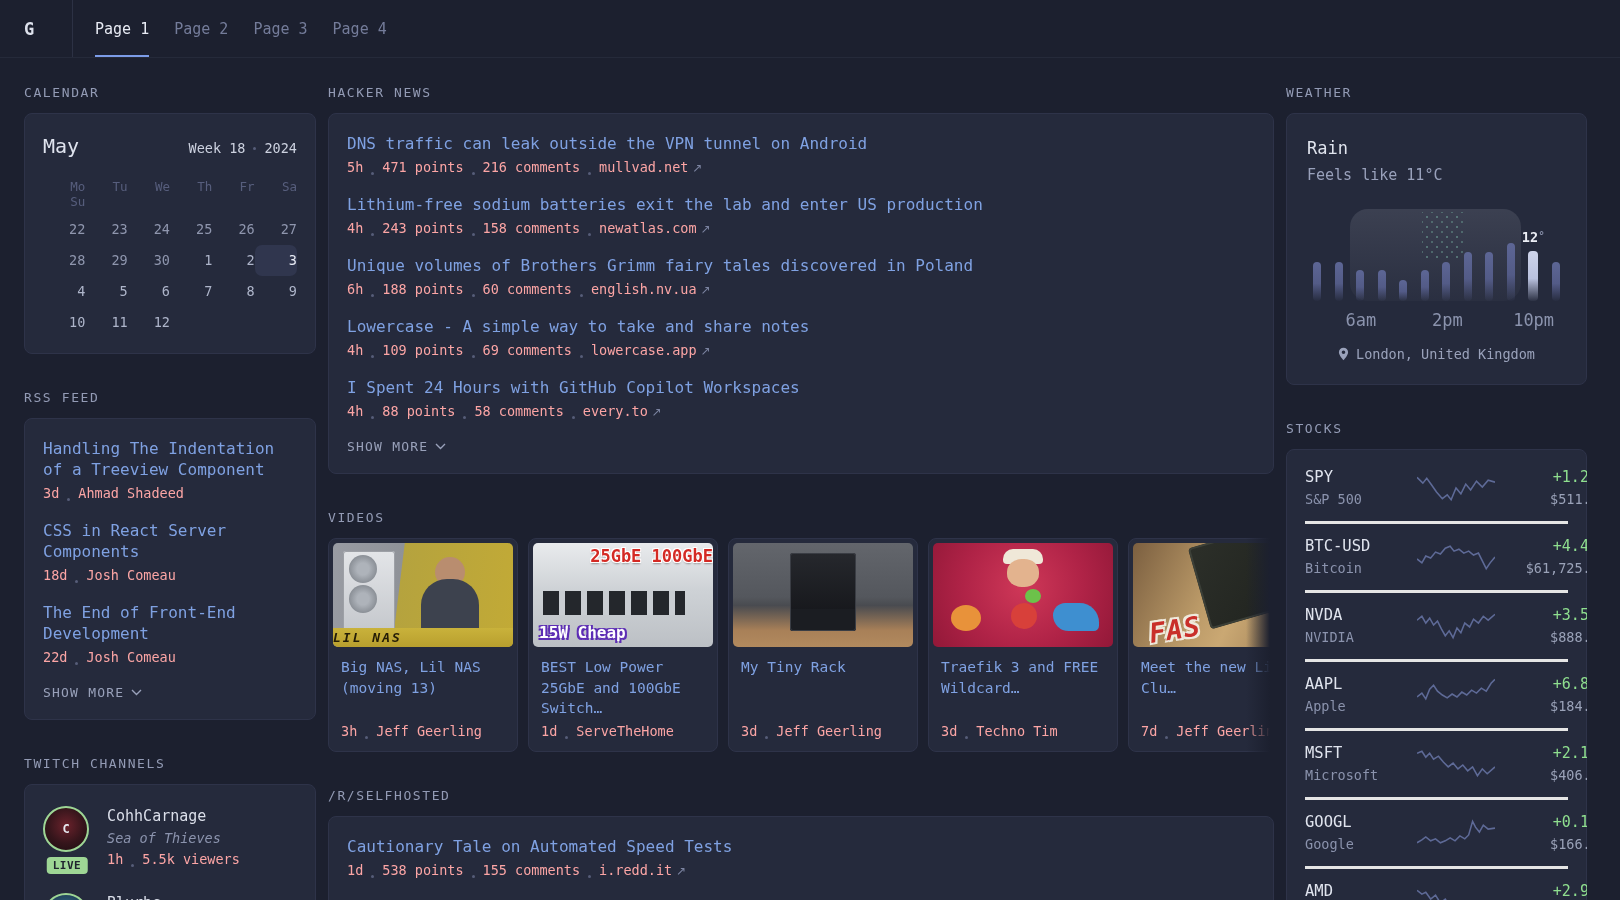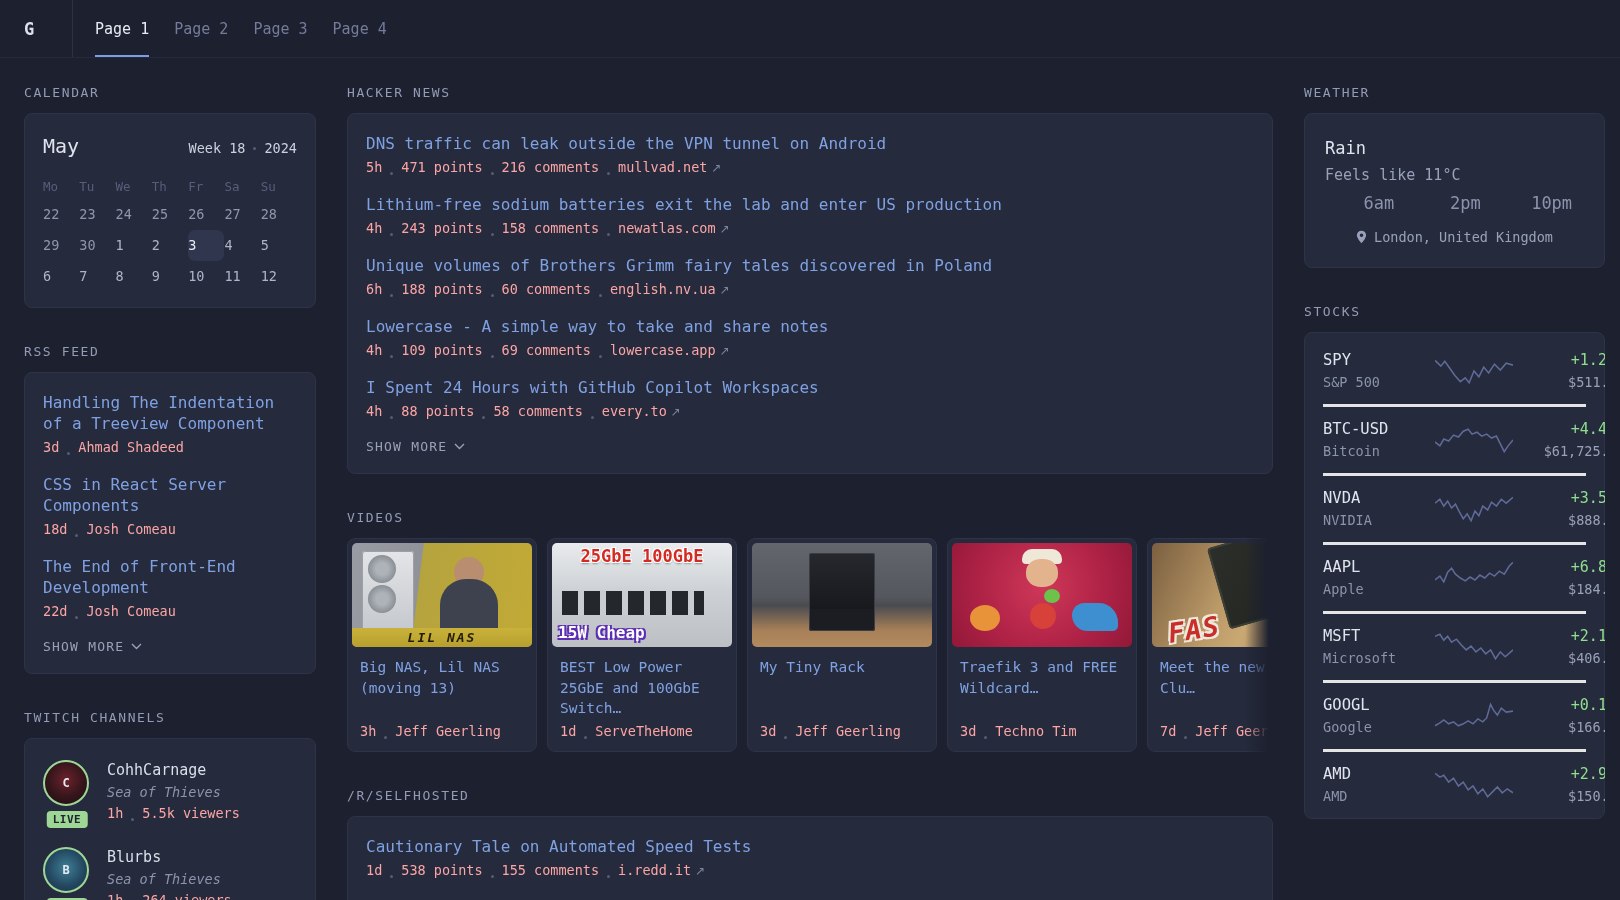--- a/index.html
+++ b/index.html
@@ -17,42 +17,42 @@
   .nav-logo { width:48px; display:flex; align-items:center; font-size:17px; font-weight:bold; color:#dde1ec; }
   .nav-sep { width:1px; background:#2c3144; }
   .nav-tabs { display:flex; margin-left:22px; gap:25px; }
   .nav-tab {
     display:flex; align-items:center; font-size:15px; color:#747c9a;
     border-bottom:2px solid transparent; padding-top:2px; cursor:pointer;
   }
   .nav-tab.active { color:#e8ebf4; border-bottom-color:#7c9ce8; }
   
   .content {
-    display:grid; grid-template-columns:292px 1fr 301px; column-gap:31px;
-    padding:27px 15px 0 24px; height:842px; overflow:hidden;
+    display:grid; grid-template-columns:292px 1fr 301px; column-gap:12px;
+    padding:27px 33px 0 24px; height:842px; overflow:hidden;
   }
   .col { overflow:hidden; }
   .widget { margin-bottom:36px; }
   .widget-header { font-size:13px; letter-spacing:1.6px; color:#939bb5; margin-bottom:13px; }
   .card { background:#252a3c; border:1px solid #2e3349; border-radius:8px; }
   .sep-dot { width:3px; height:3px; border-radius:50%; background:#565d78; display:inline-block; flex:none; }
   .ext::after { content:"↗"; font-size:12px; margin-left:4px; color:#7b83a0; font-family:"DejaVu Sans",sans-serif; }
   .chev { width:11px; height:7px; flex:none; }
   .show-more {
     margin-top:20px; font-size:13px; letter-spacing:1.2px; color:#99a1ba;
     display:flex; align-items:center; gap:7px; cursor:pointer;
   }
   .meta-line { display:flex; align-items:flex-end; gap:8px; font-size:13.5px; color:#fca5a5; margin-top:5px; white-space:nowrap; }
   .link-title { font-size:16px; color:#7fa1e2; line-height:21px; cursor:pointer; }
   
   .cal-card { padding:20px 18px 15px; }
   .cal-top { display:flex; justify-content:space-between; align-items:baseline; }
   .cal-month { font-size:20px; color:#dfe3ee; }
   .cal-week { display:flex; align-items:center; gap:8px; font-size:13.5px; color:#ccd1df; }
-  .cal-grid { display:grid; grid-template-columns:repeat(7,1fr); text-align:left; }
+  .cal-grid { display:grid; grid-template-columns:repeat(6,1fr); text-align:right; }
   .cal-dayhead { margin-top:21px; font-size:12.5px; color:#575e7d; }
   .cal-cells { margin-top:5px; }
   .cal-cell { height:31px; line-height:31px; font-size:13.5px; color:#aeb5ca; }
   .cal-cell.muted { color:#8f96ae; }
   .cal-cell.selected { background:#30364e; border-radius:7px; color:#e8ebf4; }
   
   .list-card { padding:19px 18px; }
   .feed-item + .feed-item { margin-top:19px; }
   
   .tw-card { padding:21px 18px 40px; }
@@ -80,27 +80,27 @@
   .video-card { width:190px; flex:none; background:#252a3c; border:1px solid #2e3349; border-radius:8px; padding:4px 4px 12px; cursor:pointer; }
   .video-thumb { height:104px; border-radius:5px; position:relative; overflow:hidden; }
   .video-body { padding:10px 8px 0; }
   .video-title { font-size:14.5px; color:#7fa1e2; line-height:20.5px; height:62px; overflow:hidden; }
   .video-meta { margin-top:4px; }
   .t1 { background:linear-gradient(97deg,#999ca3 0%,#8f9298 37%,#b5a33e 37.5%,#c2aa36 100%); }
   .t1-case { position:absolute; left:10px; top:8px; width:52px; height:88px; background:linear-gradient(180deg,#e3e5e8,#c2c5ca); border-radius:3px; box-shadow:inset 0 0 0 1px #9da0a6; }
   .t1-fan { position:absolute; left:16px; width:28px; height:28px; border-radius:50%; background:radial-gradient(circle,#aeb3ba 30%,#8b9097 70%); }
   .t1-figure { position:absolute; right:34px; bottom:12px; width:58px; height:56px; border-radius:26px 26px 0 0; background:#3d424e; }
   .t1-head { position:absolute; right:48px; bottom:60px; width:30px; height:30px; border-radius:50%; background:#b98d6f; }
-  .t1-banner { position:absolute; bottom:0; left:0; right:0; text-align:center;
+  .t1-banner { position:absolute; bottom:0; left:0; right:0; text-align:left;
     background:linear-gradient(#c9b23b,#b89f2e); color:#241d06; padding:2px 0;
     font-size:13px; font-weight:bold; letter-spacing:2px; font-style:italic; }
   .t2 { background:linear-gradient(180deg,#e9ebed 0%,#ced2d6 45%,#bcc0c5 100%); }
   .t2-ports { position:absolute; top:48px; left:10px; right:28px; height:24px;
     background:repeating-linear-gradient(90deg,#24272c 0 16px,#c9cdd2 16px 22px); }
-  .t2-top { position:absolute; top:3px; width:100%; text-align:center; font-size:17px; font-weight:bold; color:#d42a24;
+  .t2-top { position:absolute; top:3px; width:100%; text-align:right; font-size:17px; font-weight:bold; color:#d42a24;
     text-shadow:-1px -1px 0 #fff,1px -1px 0 #fff,-1px 1px 0 #fff,1px 1px 0 #fff,0 2px 2px rgba(0,0,0,.35); }
   .t2-bottom { position:absolute; bottom:5px; left:6px; font-size:16px; font-weight:bold; color:#fff;
     text-shadow:-2px -1px 0 #5d2db5,2px -1px 0 #5d2db5,-2px 2px 0 #5d2db5,2px 2px 0 #5d2db5; }
   .t3 { background:linear-gradient(180deg,#63666c 0%,#54575d 52%,#494b50 60%,#a88058 84%,#b28a5e 100%); }
   .t3-rack { position:absolute; left:50%; top:10px; transform:translateX(-50%); width:66px; height:78px;
     background:linear-gradient(#26282d,#121317); border-radius:3px; box-shadow:inset 0 0 0 1px #3a3d44, inset 0 -22px 0 #1b1d22; }
   .t4 { background:radial-gradient(circle at 50% 42%, #cf3858 0%, #b02347 55%, #921838 100%); }
   .t4-cap { position:absolute; top:6px; left:50%; transform:translateX(-50%); width:40px; height:15px; background:#efe8d8; border-radius:10px 10px 4px 4px; }
   .t4-head { position:absolute; top:16px; left:50%; transform:translateX(-50%); width:32px; height:28px; background:#e3b38e; border-radius:46%; }
   .t4-blob { position:absolute; border-radius:50%; }
@@ -474,20 +474,41 @@
     </div>
   </div>
 
   <div class="col">
 
     <div class="widget">
       <div class="widget-header">WEATHER</div>
       <div class="card weather-card">
         <div class="weather-cond">Rain</div>
         <div class="weather-feels">Feels like 11°C</div>
+        <div class="weather-chart">
+          <div class="cloud">
+            <div class="rain-dots"></div>
+          </div>
+          <div class="bars">
+            <div class="bar" style="height: 43%;"></div>
+            <div class="bar" style="height: 43%;"></div>
+            <div class="bar" style="height: 34%;"></div>
+            <div class="bar" style="height: 34%;"></div>
+            <div class="bar" style="height: 23%;"></div>
+            <div class="bar" style="height: 34%;"></div>
+            <div class="bar" style="height: 43%;"></div>
+            <div class="bar" style="height: 54%;"></div>
+            <div class="bar" style="height: 54%;"></div>
+            <div class="bar" style="height: 64%;"></div>
+            <div class="bar hl" style="height: 56%;">
+              <div class="bar-label"><span>12</span><span class="deg">°</span></div>
+            </div>
+            <div class="bar" style="height: 43%;"></div>
+          </div>
+        </div>
         <div class="weather-hours">
           <span class="hour" style="left:20.8%">6am</span>
           <span class="hour" style="left:54.2%">2pm</span>
           <span class="hour" style="left:87.5%">10pm</span>
         </div>
         <div class="weather-loc">
           <svg width="11" height="14" viewBox="0 0 11 14">
             <path d="M5.5 0.7 C2.9 0.7 0.9 2.7 0.9 5.2 C0.9 8.4 5.5 13.2 5.5 13.2 C5.5 13.2 10.1 8.4 10.1 5.2 C10.1 2.7 8.1 0.7 5.5 0.7 Z M5.5 7 A1.8 1.8 0 1 1 5.5 3.4 A1.8 1.8 0 0 1 5.5 7 Z" fill="#9aa2bb"></path>
           </svg>
           <span>London, United Kingdom</span>

